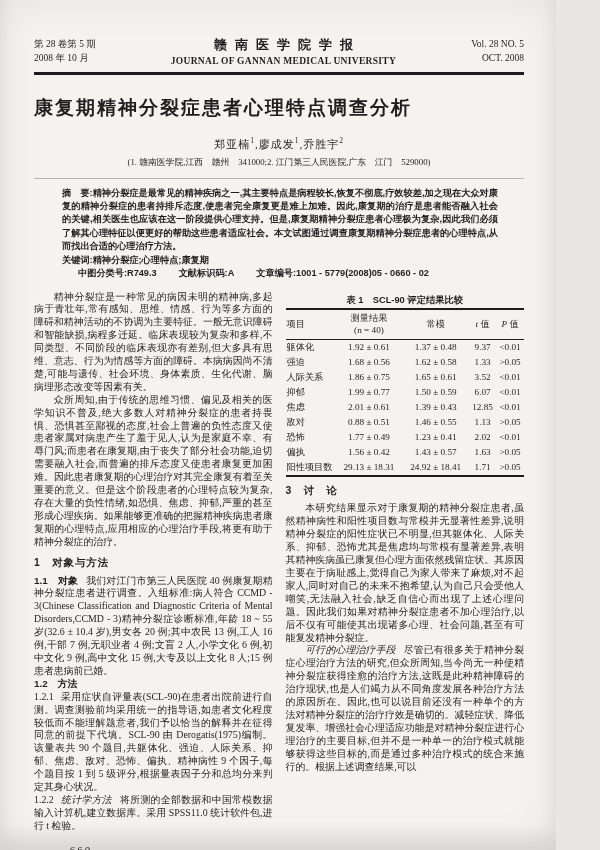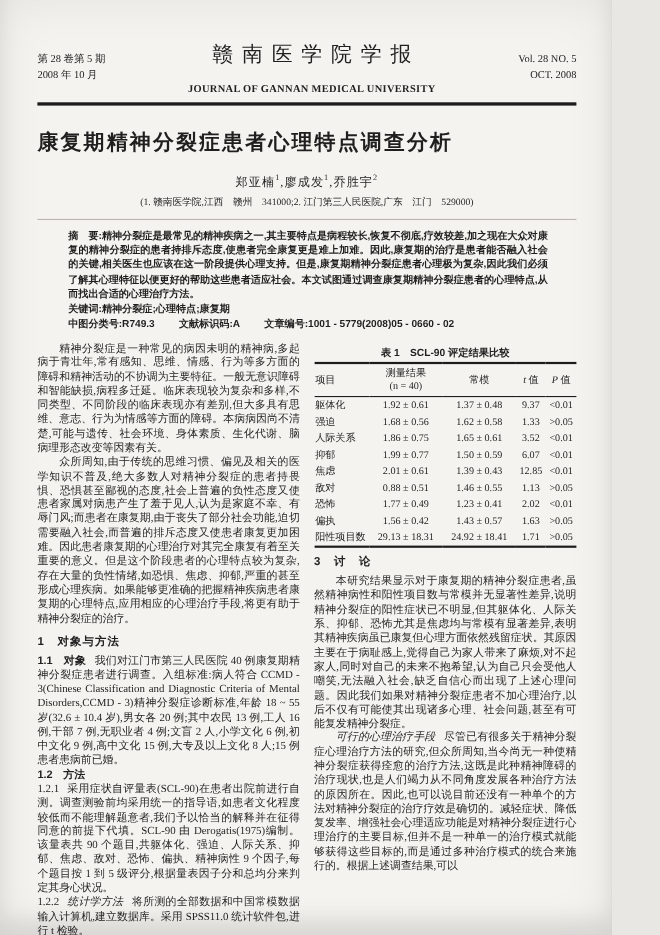--- a/index.html
+++ b/index.html
@@ -13,36 +13,36 @@
     box-shadow:inset 0 0 45px rgba(0,0,0,0.07), inset 0 -14px 18px rgba(0,0,0,0.08);
     overflow:hidden;
   }
   
   .jheader{
     display:flex;justify-content:space-between;align-items:center;
     border-bottom:3px solid #1c1c1c;padding-bottom:6px;
   }
   .h-left{font-size:9.5px;line-height:1.5;}
   .h-center{text-align:center;flex:1;}
-  .j-cn{font-size:19px;font-weight:normal;letter-spacing:8px;text-indent:8px;}
-  .j-en{font-size:9.5px;font-weight:bold;margin-top:15px;letter-spacing:0.3px;}
+  .j-cn{font-size:13px;font-weight:bold;letter-spacing:8px;text-indent:8px;}
+  .j-en{font-size:9.5px;font-weight:bold;margin-top:2px;letter-spacing:0.3px;}
   .h-right{font-size:9.5px;line-height:1.5;text-align:right;}
   
   .title{text-align:left;font-size:19px;font-weight:bold;letter-spacing:2px;margin-top:20px;
          font-family:"Liberation Sans", sans-serif;}
   .authors{text-align:center;margin-top:15px;font-size:11px;letter-spacing:1px;}
   .authors sup{font-size:7.5px;}
   .affiliation{text-align:center;margin-top:5px;font-size:8.8px;}
   .front-rule{height:1px;background:#b9b5ae;margin-top:9px;}
   
   .absblock{margin:8px 26px 0 28px;font-family:"Liberation Sans", sans-serif;
             font-weight:bold;font-size:9.2px;line-height:13.4px;text-align:justify;}
   .kwline{margin:0 26px 0 28px;font-family:"Liberation Sans", sans-serif;
           font-weight:bold;font-size:9.2px;line-height:13.4px;}
-  .metaline{margin:0 26px 0 28px;font-family:"Liberation Sans", sans-serif;
+  .metaline{margin:0 26px 0 44px;font-family:"Liberation Sans", sans-serif;
             font-weight:bold;font-size:9.2px;line-height:13.4px;}
   .metaline .pair{margin-right:22px;}
   .metaline .pair:last-child{margin-right:0;}
   
   .columns{display:flex;gap:13px;margin-top:10px;}
   .col{flex:1;min-width:0;font-size:9.9px;line-height:12.9px;text-align:justify;}
   .col p{margin:0;}
   .indent{text-indent:2em;}
   .sechead{font-family:"Liberation Sans", sans-serif;font-weight:bold;
            font-size:10.4px;margin:8px 0 5px;letter-spacing:1px;}

